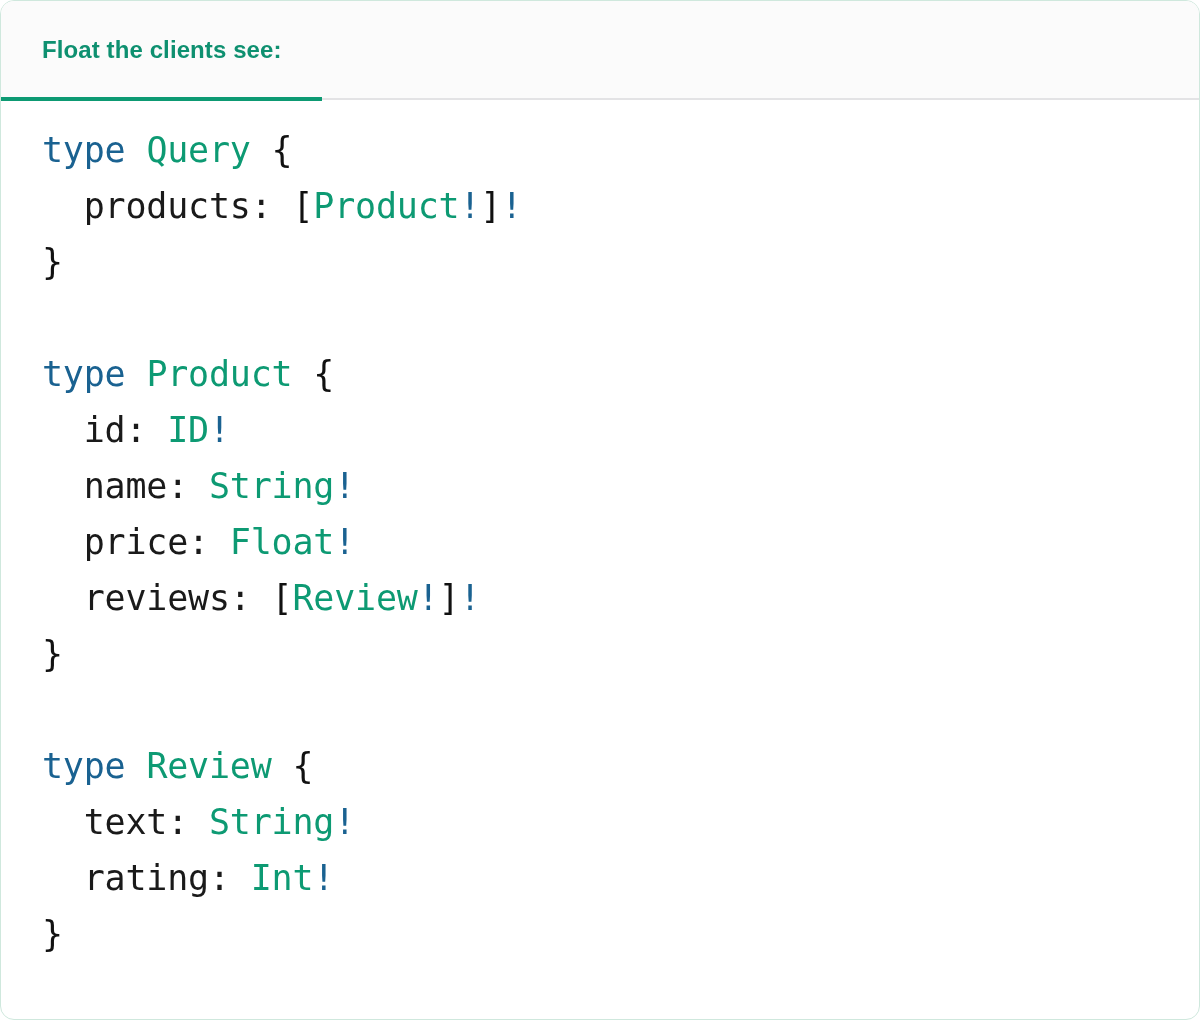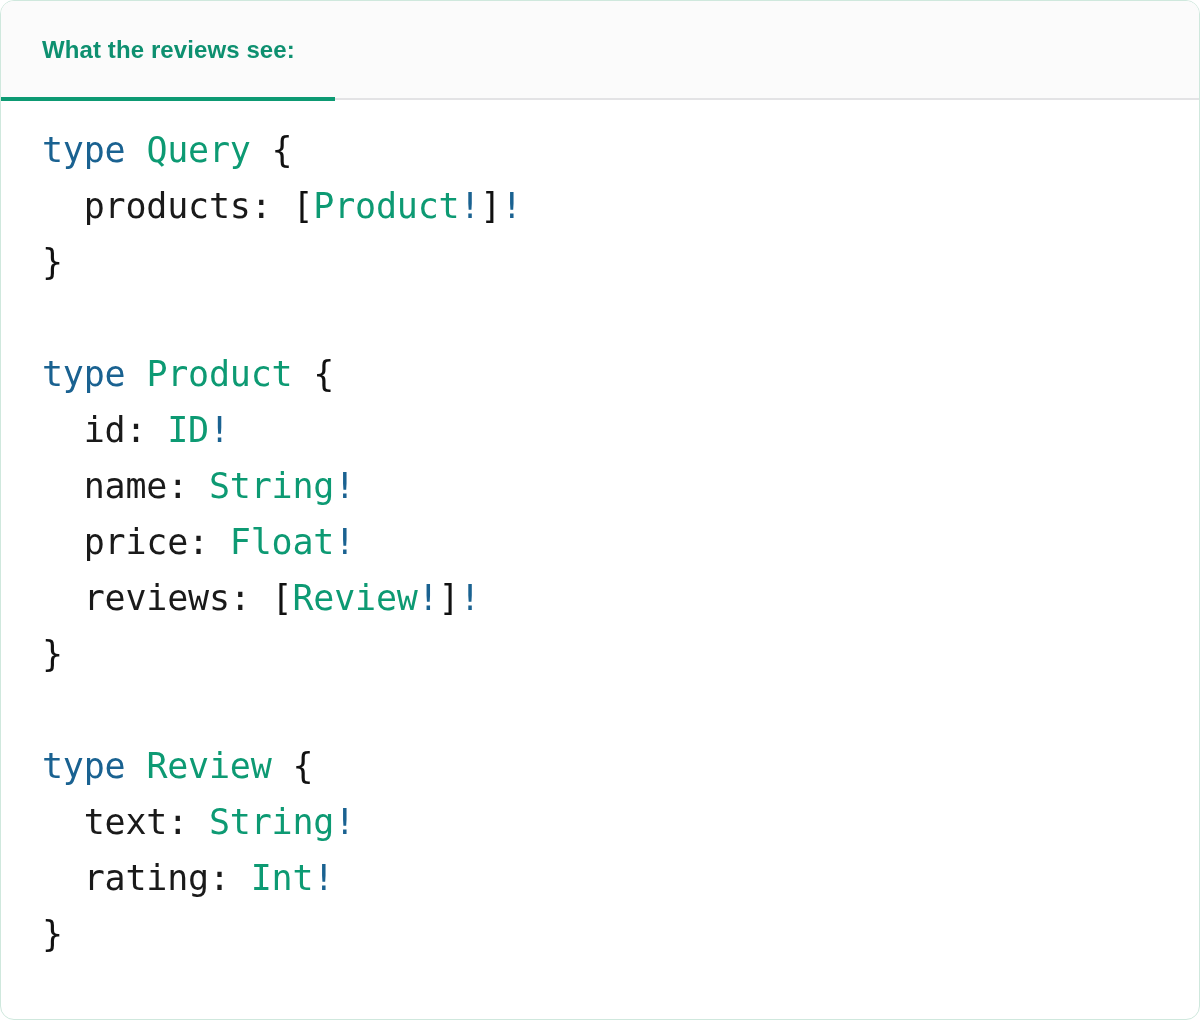--- a/index.html
+++ b/index.html
@@ -88,21 +88,21 @@
   .tok-punct { color: #111111; }
   .tok-bang  { color: #1a6291; }
 </style>
 </head>
 <body>
 
 <div class="card">
 
   <div class="tabstrip">
     <div class="tab active">
-      <span class="tab-label">What the reviews see:</span>
+      <span class="tab-label">Float the clients see:</span>
     </div>
   </div>
 
   <div class="code-area">
     <pre class="code" id="code-block"><span class="code-line"><span class="tok-kw">type</span> <span class="tok-type">Query</span> <span class="tok-punct">{</span></span><span class="code-line">  <span class="tok-field">products:</span> <span class="tok-punct">[</span><span class="tok-type">Product</span><span class="tok-bang">!</span><span class="tok-punct">]</span><span class="tok-bang">!</span></span><span class="code-line"><span class="tok-punct">}</span></span><span class="code-line">&nbsp;</span><span class="code-line"><span class="tok-kw">type</span> <span class="tok-type">Product</span> <span class="tok-punct">{</span></span><span class="code-line">  <span class="tok-field">id:</span> <span class="tok-type">ID</span><span class="tok-bang">!</span></span><span class="code-line">  <span class="tok-field">name:</span> <span class="tok-type">String</span><span class="tok-bang">!</span></span><span class="code-line">  <span class="tok-field">price:</span> <span class="tok-type">Float</span><span class="tok-bang">!</span></span><span class="code-line">  <span class="tok-field">reviews:</span> <span class="tok-punct">[</span><span class="tok-type">Review</span><span class="tok-bang">!</span><span class="tok-punct">]</span><span class="tok-bang">!</span></span><span class="code-line"><span class="tok-punct">}</span></span><span class="code-line">&nbsp;</span><span class="code-line"><span class="tok-kw">type</span> <span class="tok-type">Review</span> <span class="tok-punct">{</span></span><span class="code-line">  <span class="tok-field">text:</span> <span class="tok-type">String</span><span class="tok-bang">!</span></span><span class="code-line">  <span class="tok-field">rating:</span> <span class="tok-type">Int</span><span class="tok-bang">!</span></span><span class="code-line"><span class="tok-punct">}</span></span></pre>
   </div>
 
 </div>
 
 </body></html>

